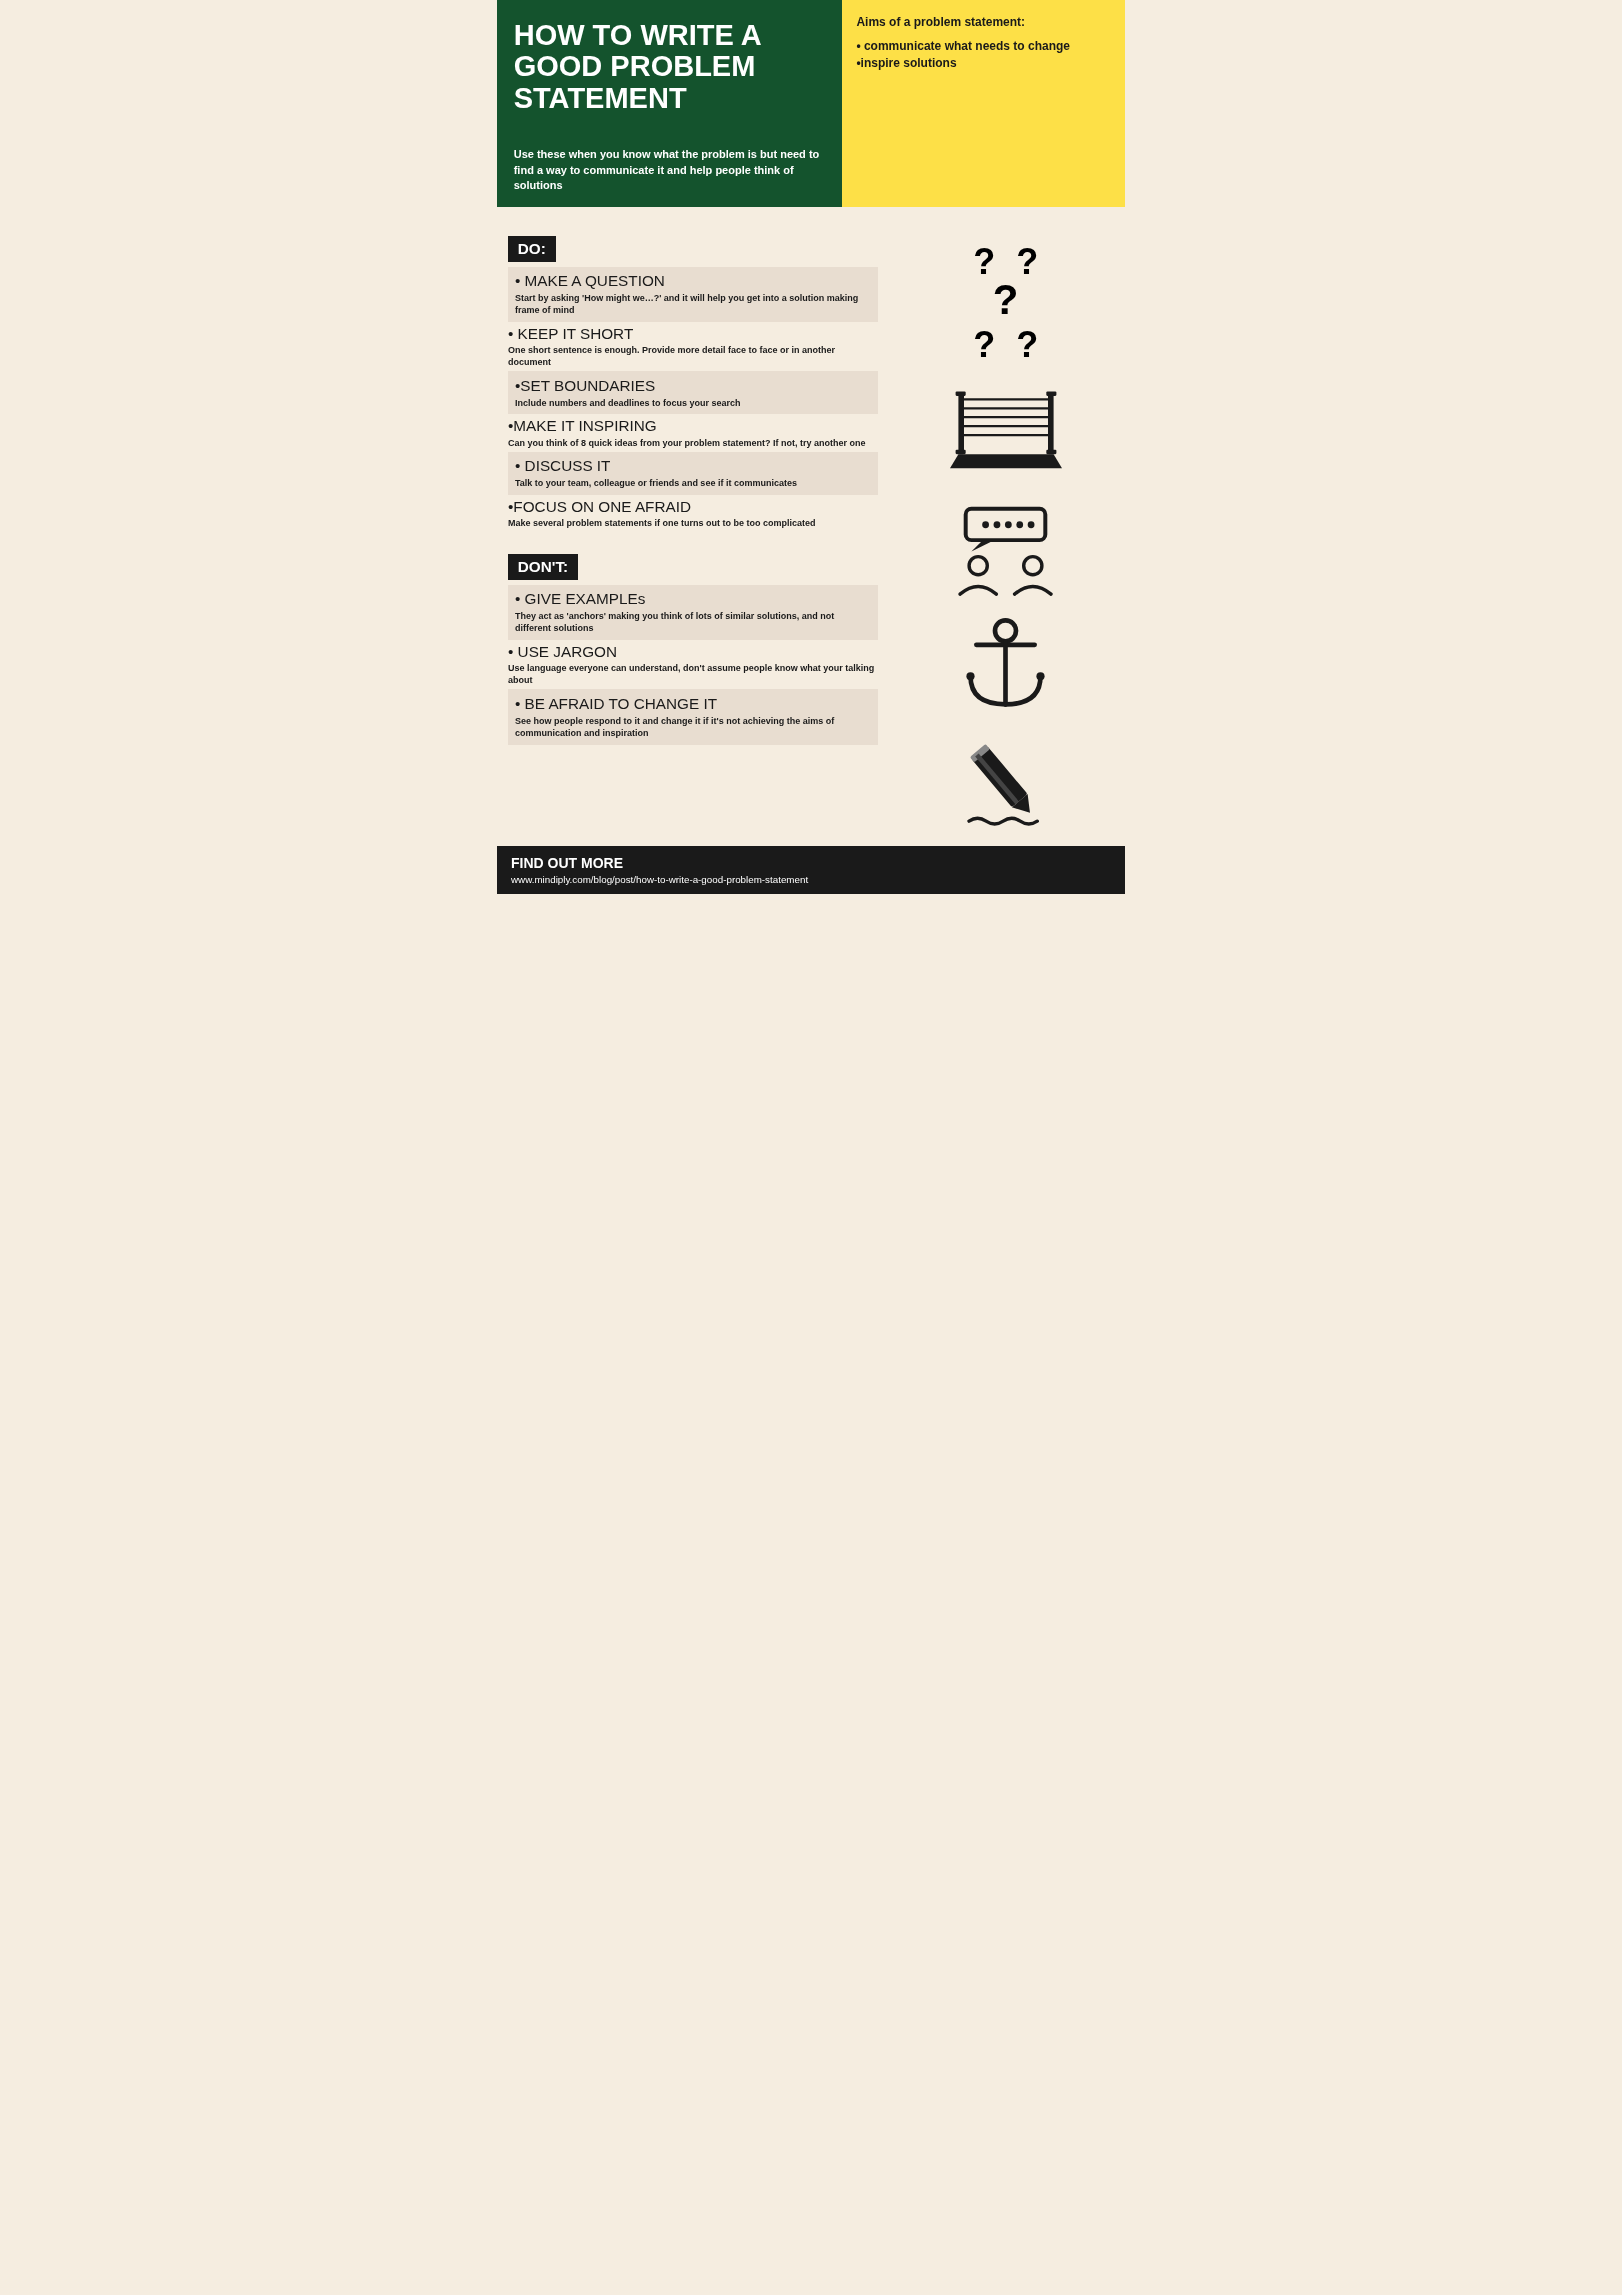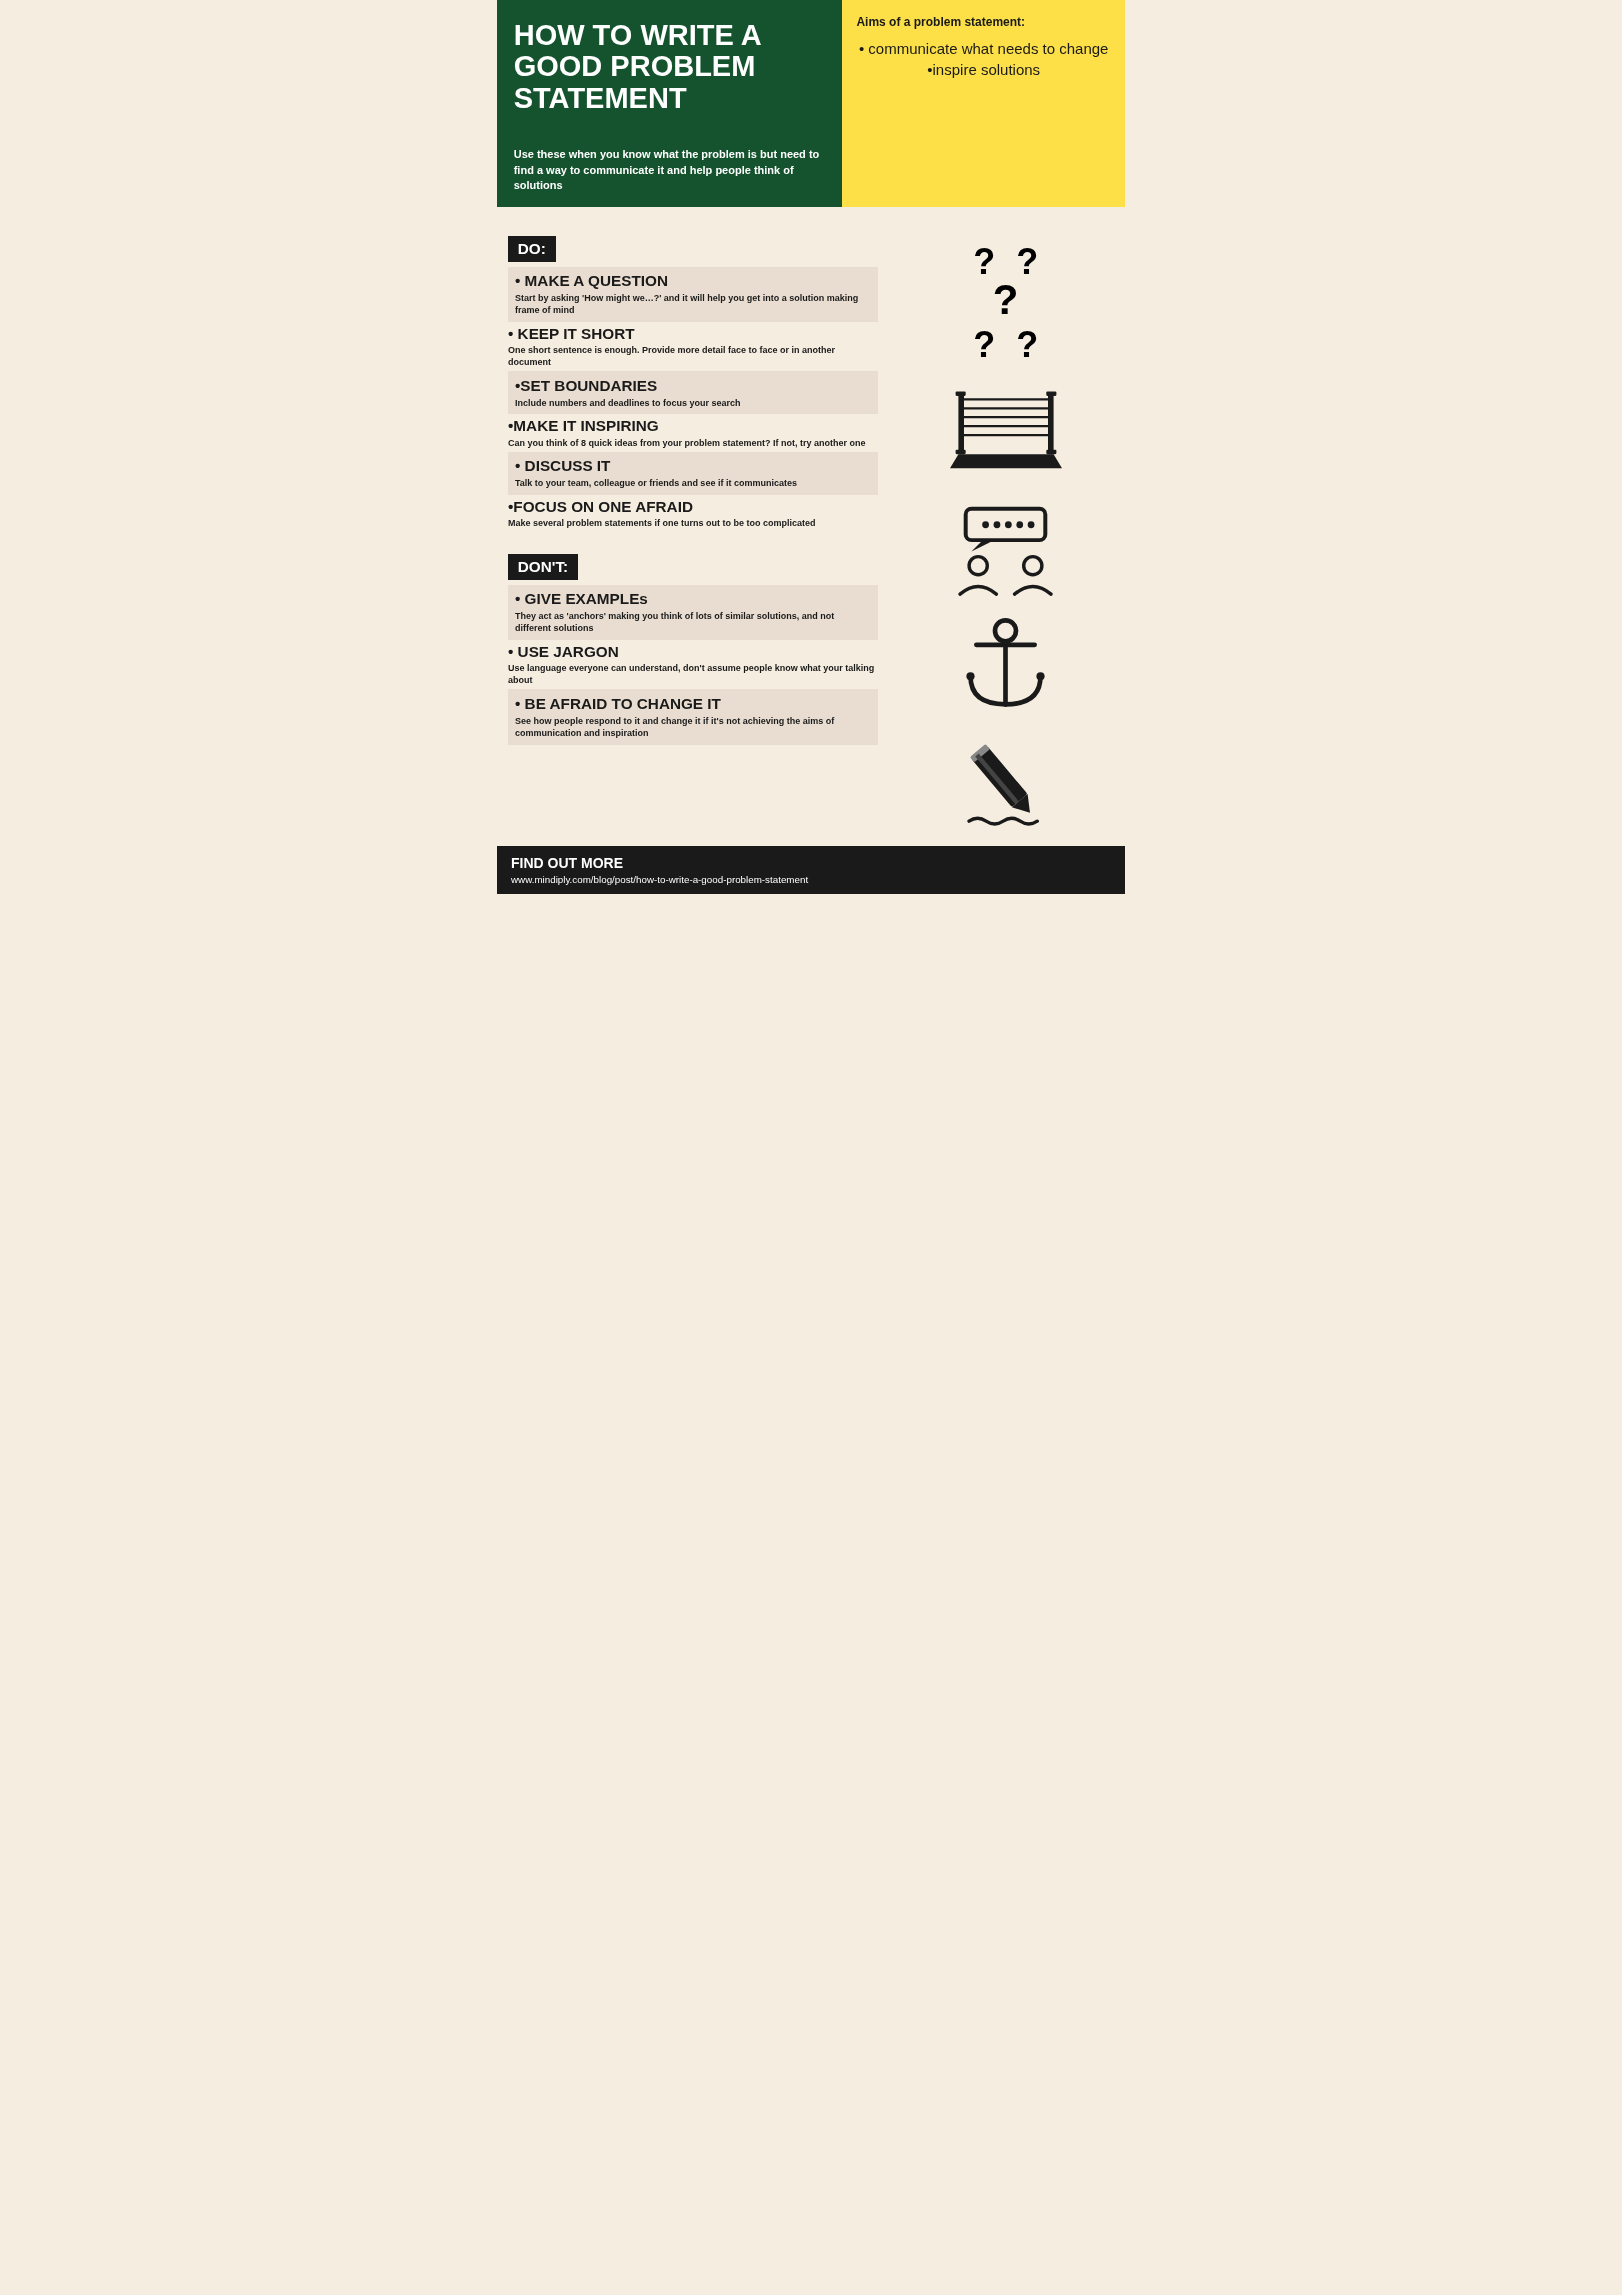--- a/index.html
+++ b/index.html
@@ -44,24 +44,23 @@
       font-size: 12px;
       font-weight: 900;
       margin-bottom: 7px;
       line-height: 1.3;
     }
     .header-right ul {
       list-style: none;
       padding: 0;
     }
     .header-right ul li {
-      font-size: 15px;
-      font-weight: 400;
+      font-size: 12px;
+      font-weight: 700;
       line-height: 1.4;
-      text-align: center;
     }
 
     
     .main-content {
       display: flex;
       width: 100%;
       padding: 12.6px 0 0 0;
     }
     .left-column {
       width: 62%;
@@ -91,21 +90,21 @@
     .item {
       margin-bottom: 2.8px;
     }
     .item-shaded {
       background-color: #e8ddd0;
       padding: 5.6px 7px 5.6px 7px;
       margin-bottom: 2.8px;
     }
     .item-title {
       font-size: 15.3px;
-      font-weight: 700;
+      font-weight: 400;
       color: #1a1a1a;
       line-height: 1.2;
     }
     .item-body {
       font-size: 9px;
       font-weight: 700;
       color: #1a1a1a;
       line-height: 1.35;
       margin-top: 1.4px;
     }

